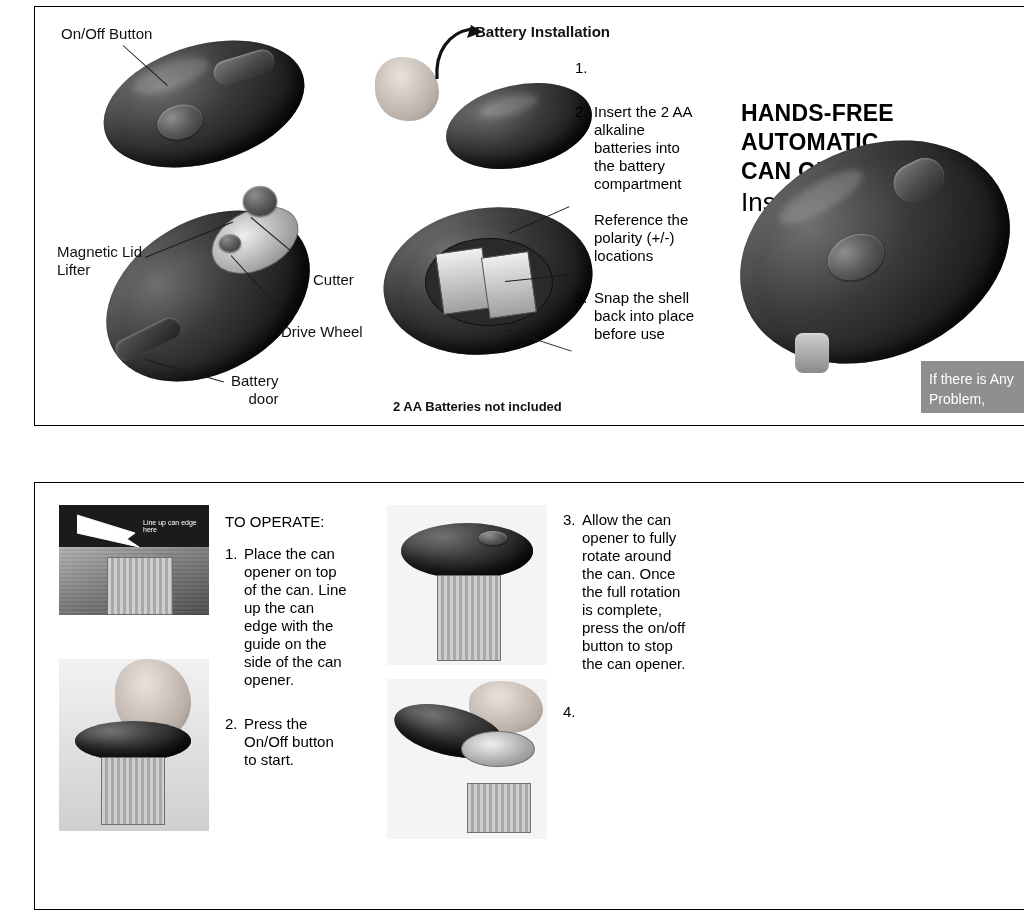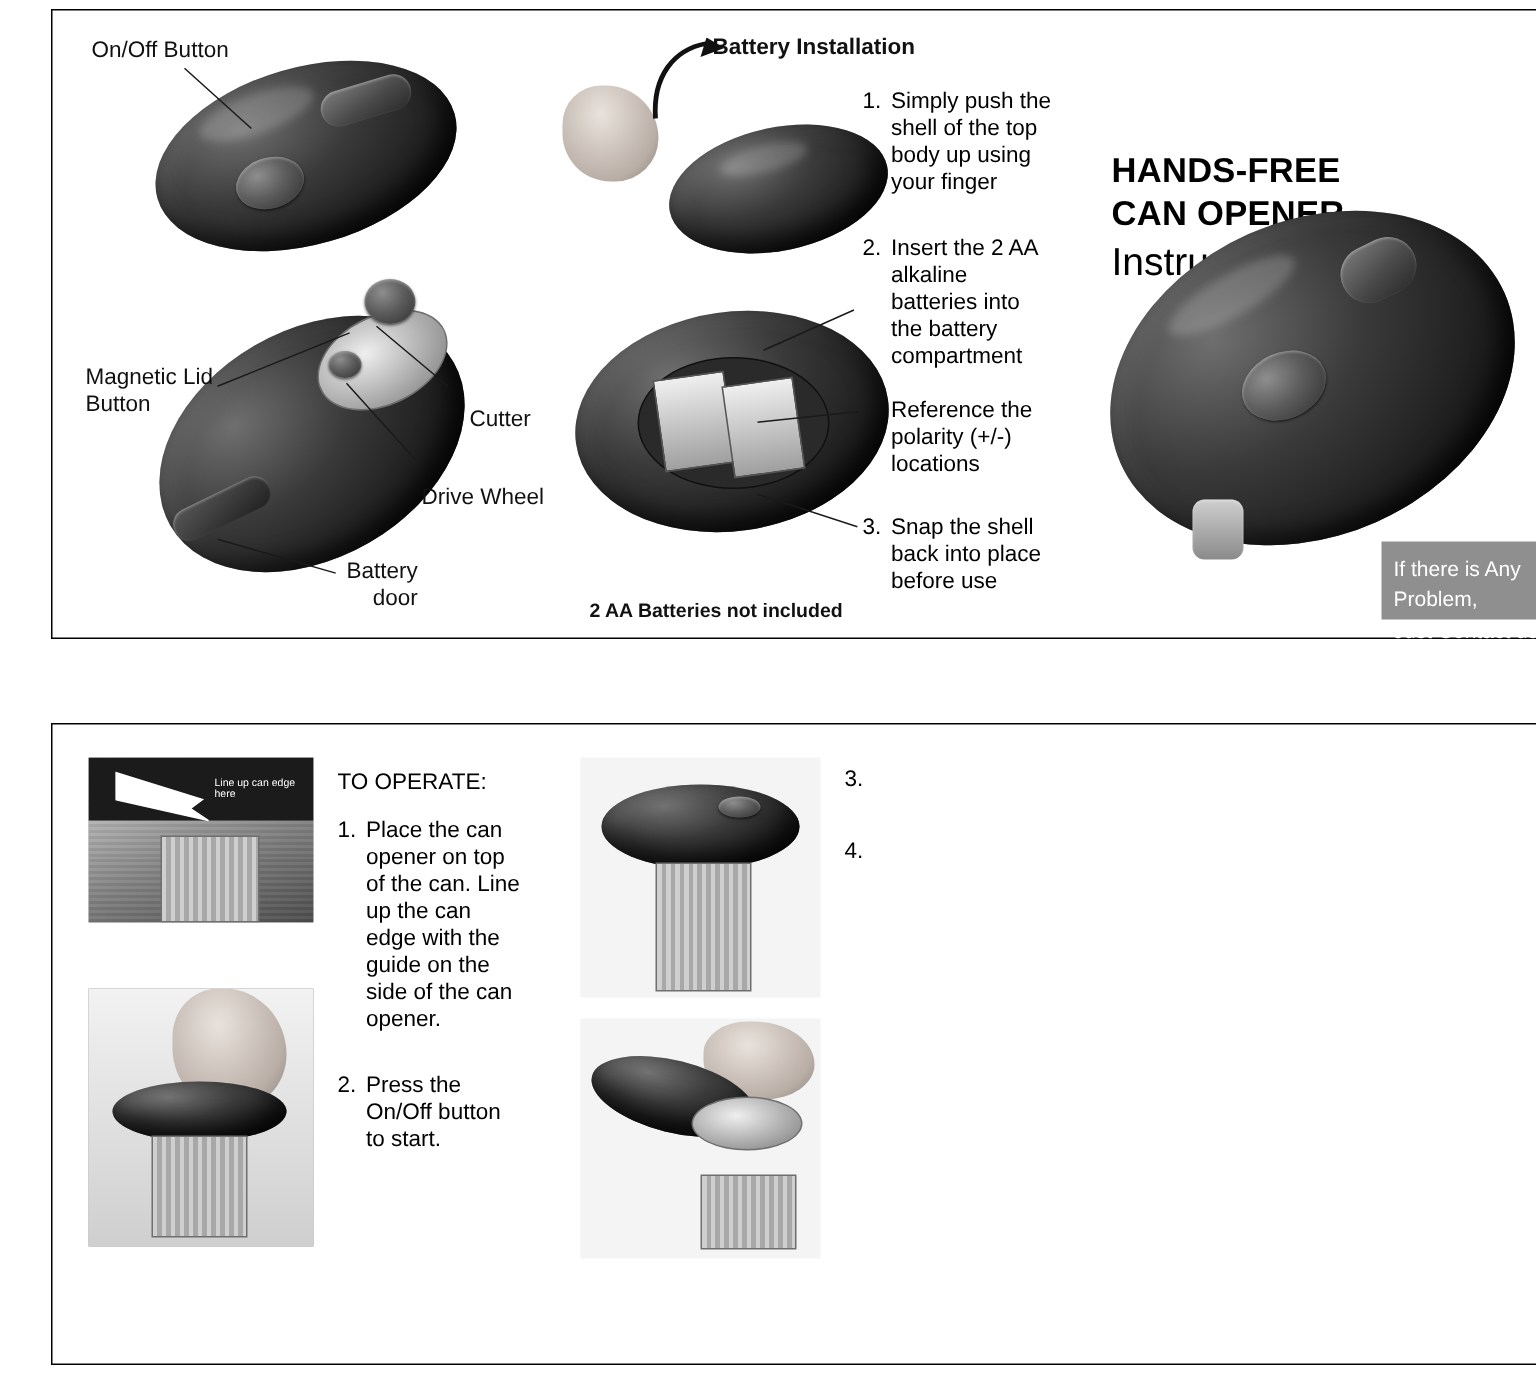--- a/index.html
+++ b/index.html
@@ -200,21 +200,21 @@
       <div class="btn-ellipse" style="left:128px; top:52px; width:22px; height:18px;"></div>
       <div class="pill" style="left:22px; top:146px; width:70px; height:22px; transform: rotate(-26deg); background:linear-gradient(160deg,#585858,#202020);"></div>
     </div>
     <div class="leader" style="left:110px; top:250px; width:95px; transform: rotate(-22deg);"></div>
     <div class="leader" style="left:216px; top:210px; width:62px; transform: rotate(40deg);"></div>
     <div class="leader" style="left:196px; top:248px; width:68px; transform: rotate(48deg);"></div>
     <div class="leader" style="left:110px; top:352px; width:82px; transform: rotate(16deg);"></div>
 
     <div class="label" style="left:26px; top:18px;">On/Off Button</div>
     <div class="label" style="left:22px; top:236px; white-space:pre-line;"><span>Magnetic Lid
-Button</span></div>
+Lifter</span></div>
     <div class="label" style="left:278px; top:264px;">Cutter</div>
     <div class="label" style="left:246px; top:316px;">Drive Wheel</div>
     <div class="label" style="left:196px; top:365px; white-space:pre-line;text-align:right;"><span>Battery
 door</span></div>
 
     <div class="label bold" style="left:440px; top:16px; font-size:15px;">Battery Installation</div>
 
     <div class="photo" style="left:336px; top:44px; width:110px; height:72px; background:#fff;">
       <div class="hand" style="left:4px; top:6px; width:64px; height:64px;"></div>
     </div>
@@ -234,41 +234,41 @@
       <div class="can-top" style="left:52px; top:36px; width:126px; height:86px; background:#2a2a2a; border-color:#111;"></div>
       <div class="photo" style="left:66px; top:48px; width:46px; height:60px; background:linear-gradient(180deg,#efefef,#9f9f9f); border:1px solid #555; transform:rotate(-8deg);"></div>
       <div class="photo" style="left:112px; top:52px; width:46px; height:60px; background:linear-gradient(180deg,#efefef,#9f9f9f); border:1px solid #555; transform:rotate(-8deg);"></div>
     </div>
 
     <div class="label bold" style="left:358px; top:392px; font-size:13px;">2 AA Batteries not included</div>
 
     <div class="num-list" style="left:540px; top:52px; width:128px;">
       <div class="num-item">
         <div class="n">1.</div>
-        <div class="t">Simply push the shell of the top body up using your finger</div>
       </div>
       <div class="num-item" style="margin-top:26px;">
         <div class="n">2.</div>
         <div class="t">Insert the 2 AA alkaline batteries into the battery compartment</div>
       </div>
       <div class="num-item" style="margin-top:18px;">
         <div class="n"></div>
         <div class="t">Reference the polarity (+/-) locations</div>
       </div>
       <div class="num-item" style="margin-top:24px;">
         <div class="n">3.</div>
         <div class="t">Snap the shell back into place before use</div>
       </div>
     </div>
     <div class="leader" style="left:474px; top:226px; width:66px; transform: rotate(-24deg);"></div>
     <div class="leader" style="left:470px; top:274px; width:68px; transform: rotate(-6deg);"></div>
     <div class="leader" style="left:470px; top:322px; width:70px; transform: rotate(18deg);"></div>
 
     <div id="title-block">
       <div class="t1">HANDS-FREE</div>
+      <div class="t1">AUTOMATIC</div>
       <div class="t1">CAN OPENER</div>
       <div class="t2">Instructions</div>
     </div>
 
     <div class="device" style="left:690px; top:130px; width:300px; height:270px;">
       <div class="body-ellipse" style="left:10px; top:10px; width:280px; height:210px; transform: rotate(-24deg);"></div>
       <div class="pill" style="left:168px; top:24px; width:52px; height:38px; transform: rotate(-26deg);"></div>
       <div class="btn-ellipse" style="left:102px; top:98px; width:58px; height:44px; transform: rotate(-24deg);"></div>
       <div class="hilite" style="left:48px; top:46px; width:96px; height:28px; transform: rotate(-30deg);"></div>
       <div class="pill" style="left:70px; top:196px; width:34px; height:40px; border-radius:8px; background:linear-gradient(180deg,#cfcfcf,#8a8a8a);"></div>
@@ -318,20 +318,21 @@
     <div class="photo" style="left:352px; top:196px; width:160px; height:160px; background:#f4f4f4;">
       <div class="hand" style="left:82px; top:2px; width:74px; height:52px;"></div>
       <div class="body-ellipse" style="left:6px; top:28px; width:112px; height:48px; transform:rotate(14deg);"></div>
       <div class="can-top" style="left:74px; top:52px; width:72px; height:34px;"></div>
       <div class="can" style="left:80px; top:104px; width:62px; height:48px;"></div>
     </div>
 
     <div class="num-list" style="left:528px; top:28px; width:132px;">
       <div class="num-item">
         <div class="n">3.</div>
+        <div class="t">Allow the can opener to fully rotate around the can. Once the full rotation is complete, press the on/off button to stop the can opener.</div>
       </div>
       <div class="num-item" style="margin-top:30px;">
         <div class="n">4.</div>
       </div>
     </div>
 
 
   </div>
 
 </div>

